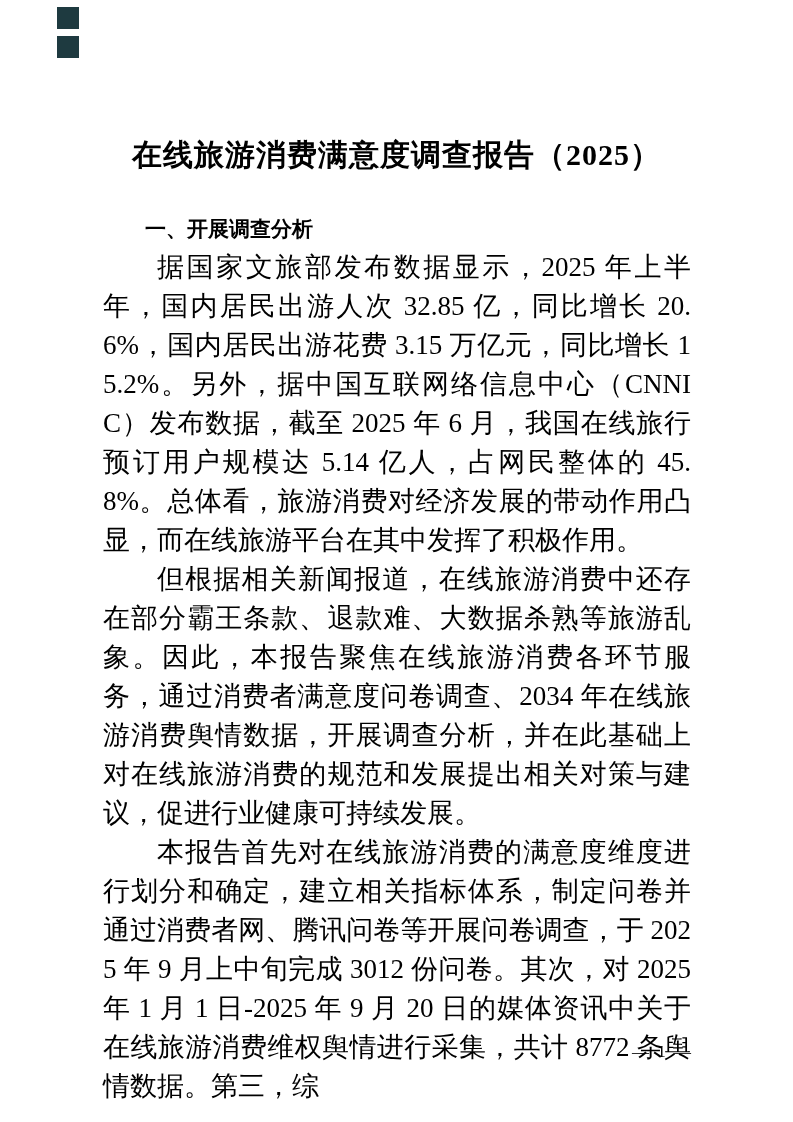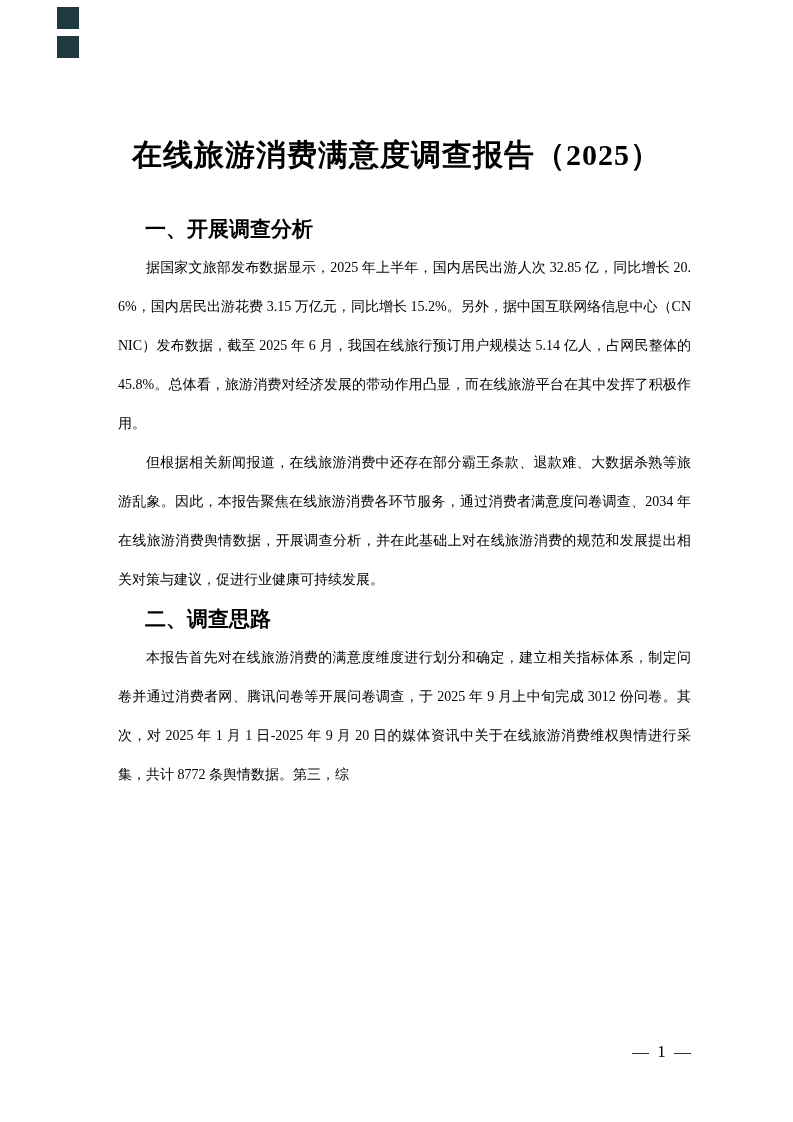--- a/index.html
+++ b/index.html
@@ -53,24 +53,23 @@
   .section-heading {
     font-family: "Liberation Sans", "DejaVu Sans", sans-serif;
     font-weight: bold;
     font-size: 21px;
     line-height: 39px;
     text-indent: 2em;
     text-align: left;
   }
   .body-paragraph {
     text-indent: 2em;
-    font-size: 14px;
+    font-size: 27px;
     line-height: 39px;
     word-break: break-all;
-    margin-left: 15px;
   }
   .page-footer {
     position: absolute;
     top: 1040px;
     right: 100px;
     font-size: 17px;
     line-height: 24px;
     letter-spacing: 2px;
     text-align: right;
   }
@@ -88,21 +87,20 @@
   <h1 class="doc-title">在线旅游消费满意度调查报告（2025）</h1>
 
   <div class="content">
 
     <h2 class="section-heading">一、开展调查分析</h2>
 
     <p class="body-paragraph">据国家文旅部发布数据显示，2025 年上半年，国内居民出游人次 32.85 亿，同比增长 20.6%，国内居民出游花费 3.15 万亿元，同比增长 15.2%。另外，据中国互联网络信息中心（CNNIC）发布数据，截至 2025 年 6 月，我国在线旅行预订用户规模达 5.14 亿人，占网民整体的 45.8%。总体看，旅游消费对经济发展的带动作用凸显，而在线旅游平台在其中发挥了积极作用。</p>
 
     <p class="body-paragraph">但根据相关新闻报道，在线旅游消费中还存在部分霸王条款、退款难、大数据杀熟等旅游乱象。因此，本报告聚焦在线旅游消费各环节服务，通过消费者满意度问卷调查、2034 年在线旅游消费舆情数据，开展调查分析，并在此基础上对在线旅游消费的规范和发展提出相关对策与建议，促进行业健康可持续发展。</p>
 
-    <h2 class="section-heading">二、调查思路</h2>
 
     <p class="body-paragraph">本报告首先对在线旅游消费的满意度维度进行划分和确定，建立相关指标体系，制定问卷并通过消费者网、腾讯问卷等开展问卷调查，于 2025 年 9 月上中旬完成 3012 份问卷。其次，对 2025 年 1 月 1 日-2025 年 9 月 20 日的媒体资讯中关于在线旅游消费维权舆情进行采集，共计 8772 条舆情数据。第三，综</p>
 
   </div>
 
   <div class="page-footer">— 1 —</div>
 
 </div>
 
 </body></html>

